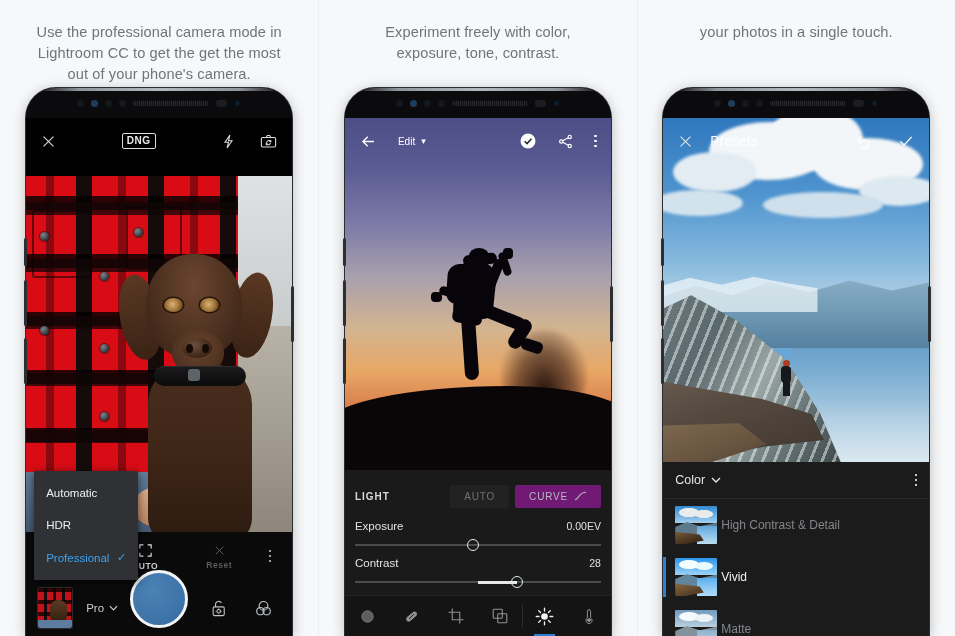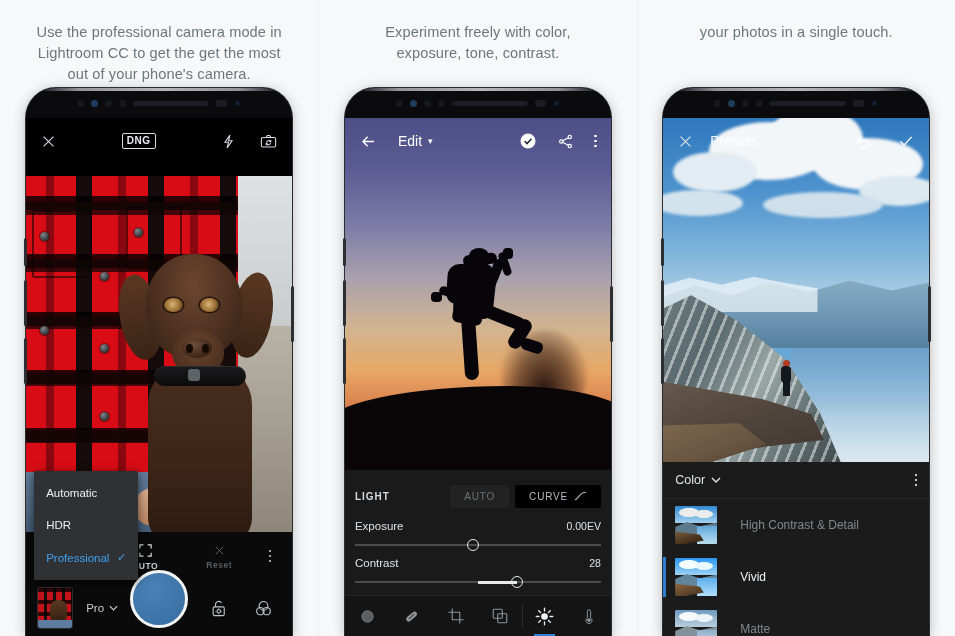--- a/index.html
+++ b/index.html
@@ -218,21 +218,21 @@
   .p-boot{left:94px;top:92px;width:22px;height:12px;border-radius:5px;transform:rotate(18deg);}
   .p-shirt{left:26px;top:54px;width:30px;height:22px;border-radius:6px;transform:rotate(10deg);}
 
   .edit-panel{
     position:absolute;left:0;right:0;top:352px;bottom:0;background:#1a1a1a;z-index:5;
     padding:8px 10px;box-sizing:border-box;
   }
   .light-head{display:flex;align-items:center;height:36px;gap:6px;}
   .light-head .lt{color:#d7dadd;font-size:10px;font-weight:700;letter-spacing:1px;flex:1;}
   .btn-flat{
-    background:#000000;color:#b7bbbe;font-size:10px;letter-spacing:.8px;
+    background:#701a75;color:#b7bbbe;font-size:10px;letter-spacing:.8px;
     padding:6px 14px;border-radius:2px;display:inline-flex;align-items:center;gap:6px;
   }
   .btn-flat.dim{color:#6d7175;background:#222;}
   .slider-row{padding-top:6px;}
   .sl-top{display:flex;justify-content:space-between;align-items:baseline;color:#dfe2e5;font-size:11.5px;padding-bottom:7px;}
   .sl-val{color:#dfe2e5;font-size:10.5px;}
   .track{position:relative;height:12px;}
   .track .base{position:absolute;left:0;right:0;top:5px;height:1.6px;background:#4a4d50;}
   .track .fill{position:absolute;top:5px;height:2.6px;background:#e6e9eb;}
   .track .knob{position:absolute;top:0;width:12px;height:12px;border-radius:50%;
@@ -280,21 +280,21 @@
     background:linear-gradient(160deg,#8a7258 0%,#6a5641 60%,#473a2e 100%);
     clip-path:polygon(0 40%,60% 36%,78% 66%,30% 100%,0 100%);}
   .hiker{position:absolute;left:116px;bottom:66px;width:14px;height:36px;}
   .hiker .hk-h{position:absolute;left:4px;top:0;width:7px;height:7px;border-radius:50%;background:#b03a22;}
   .hiker .hk-b{position:absolute;left:2px;top:6px;width:10px;height:17px;border-radius:4px;background:#15181d;}
   .hiker .hk-l{position:absolute;left:4px;top:21px;width:7px;height:15px;background:#15181d;}
 
   .presets-panel{position:absolute;left:0;right:0;top:344px;bottom:0;background:#1b1b1b;z-index:5;}
   .presets-head{display:flex;align-items:center;height:36px;padding:0 12px;color:#e2e5e7;font-size:12.5px;gap:6px;
     border-bottom:1px solid #2a2a2a;}
-  .preset-row{display:flex;align-items:center;height:52px;padding:0 0 0 12px;position:relative;gap:23px;}
+  .preset-row{display:flex;align-items:center;height:52px;padding:0 0 0 12px;position:relative;gap:4px;}
   .preset-row.sel:before{content:"";position:absolute;left:0;top:6px;bottom:6px;width:3px;background:#2f7fd0;}
   .pthumb{width:42px;height:38px;flex:0 0 42px;border-radius:1px;overflow:hidden;position:relative;}
   .pt-sky{position:absolute;left:0;right:0;top:0;height:17px;background:linear-gradient(180deg,#4e8fc4,#a8c8de);}
   .pt-cloud{position:absolute;left:4px;top:2px;width:20px;height:9px;border-radius:50%;background:#eef4f7;}
   .pt-cloud2{position:absolute;left:20px;top:4px;width:18px;height:8px;border-radius:50%;background:#e4eef4;}
   .pt-mtn{position:absolute;left:0;right:0;top:13px;height:16px;background:#6e8391;
     clip-path:polygon(0 50%,28% 18%,58% 46%,100% 22%,100% 100%,0 100%);}
   .pt-water{position:absolute;right:0;top:20px;width:20px;height:18px;background:linear-gradient(180deg,#74a7cd,#b9d3e4);}
   .pt-cliff{position:absolute;left:0;bottom:0;width:34px;height:16px;background:linear-gradient(160deg,#8a7258,#3d332a);
     clip-path:polygon(0 24%,72% 40%,84% 78%,30% 100%,0 100%);}
@@ -526,21 +526,21 @@
             </div>
           </div>
 
           <div class="topbar">
             <span class="icn">
               <svg width="19" height="19" viewBox="0 0 24 24" fill="none" stroke="#ffffff" stroke-width="1.7">
                   <path d="M19 12 H5 M11 6 L5 12 L11 18"></path>
                 </svg>
             </span>
             <span style="margin-left:20px;display:inline-flex;align-items:center;gap:6px;">
-              <span style="font-size:14px;">Edit</span>
+              <span style="font-size:10px;">Edit</span>
               <span style="font-size:9px;">▾</span>
             </span>
             <span class="spacer"></span>
             <span class="icn" style="margin-right:20px;">
               <svg width="18" height="18" viewBox="0 0 24 24">
                   <circle cx="12" cy="12" r="10" fill="#ffffff"></circle>
                   <path d="M7.5 12.3 L10.7 15.4 L16.6 8.9" fill="none" stroke="#1f2530" stroke-width="2"></path>
                 </svg>
             </span>
             <span class="icn" style="margin-right:20px;">

